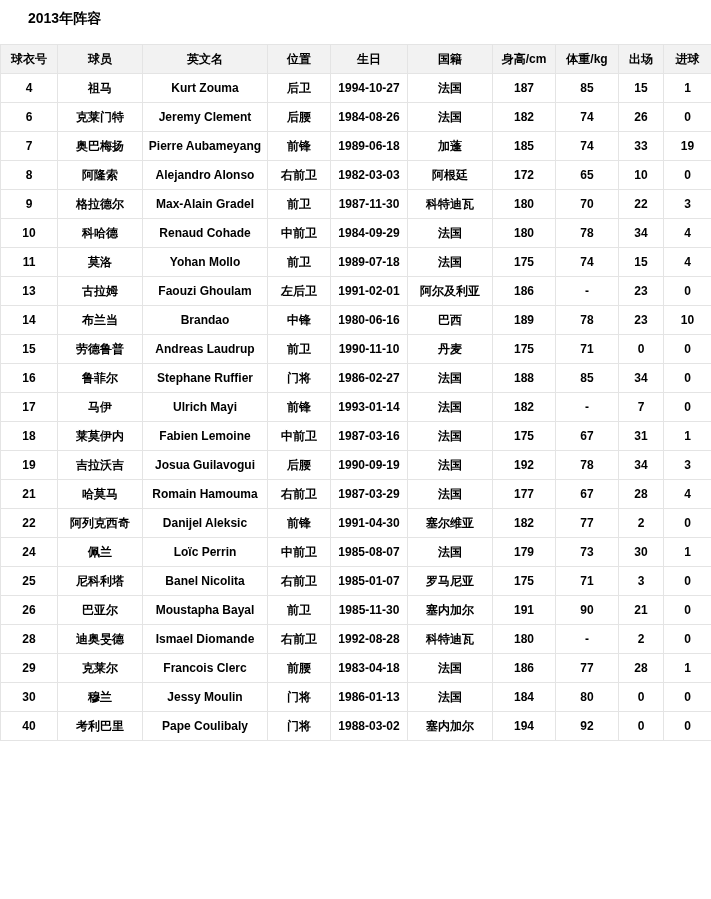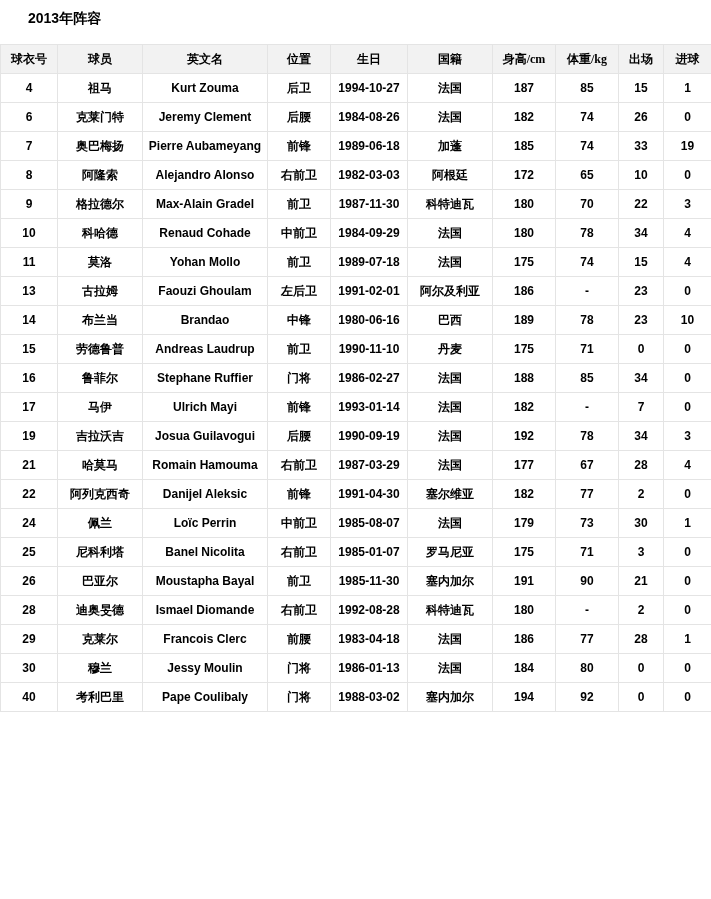--- a/index.html
+++ b/index.html
@@ -34,21 +34,20 @@
     padding: 0 2px;
     text-align: center;
     vertical-align: middle;
     font-size: 12px;
     font-weight: bold;
     white-space: nowrap;
     overflow: hidden;
   }
   table.squad-table th {
     background: #f2f2f2;
-    font-family: Liberation Serif, serif;
   }
   table.squad-table td {
     background: #ffffff;
   }
 </style>
 </head>
 <body>
 
 <div class="page-title">2013年阵容</div>
 
@@ -218,20 +217,32 @@
         <td>Ulrich Mayi</td>
         <td>前锋</td>
         <td>1993-01-14</td>
         <td>法国</td>
         <td>182</td>
         <td>-</td>
         <td>7</td>
         <td>0</td>
       </tr>
       <tr>
+        <td>18</td>
+        <td>莱莫伊内</td>
+        <td>Fabien Lemoine</td>
+        <td>中前卫</td>
+        <td>1987-03-16</td>
+        <td>法国</td>
+        <td>175</td>
+        <td>67</td>
+        <td>31</td>
+        <td>1</td>
+      </tr>
+      <tr>
         <td>19</td>
         <td>吉拉沃吉</td>
         <td>Josua Guilavogui</td>
         <td>后腰</td>
         <td>1990-09-19</td>
         <td>法国</td>
         <td>192</td>
         <td>78</td>
         <td>34</td>
         <td>3</td>

